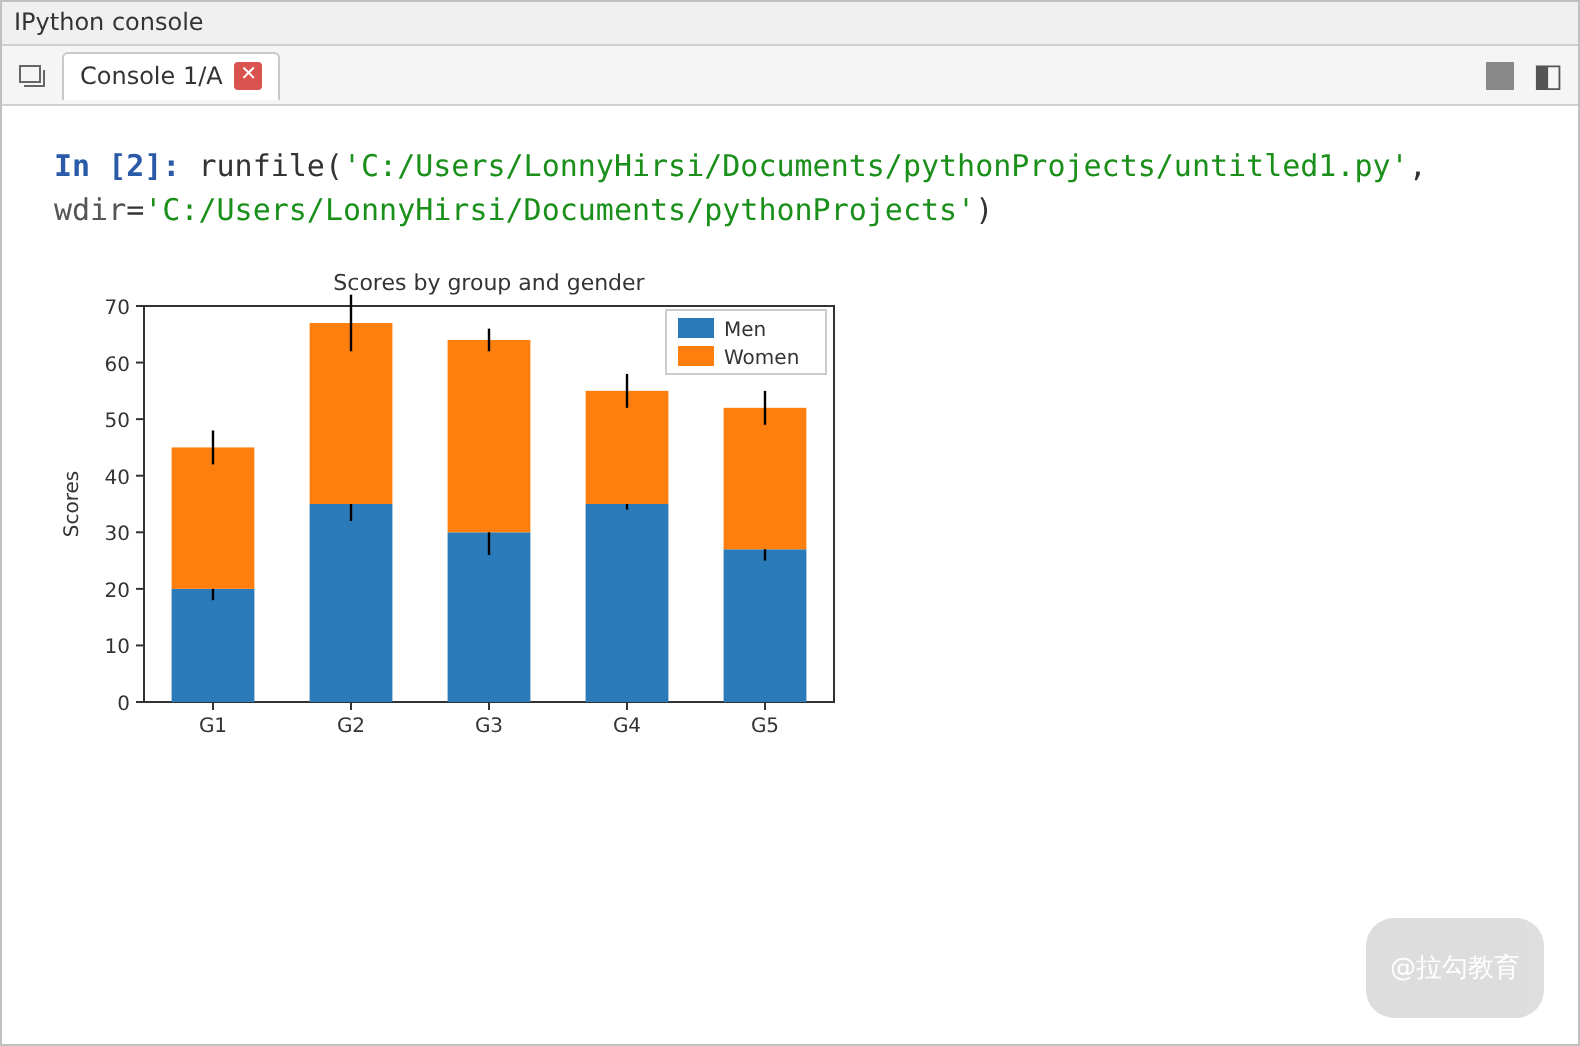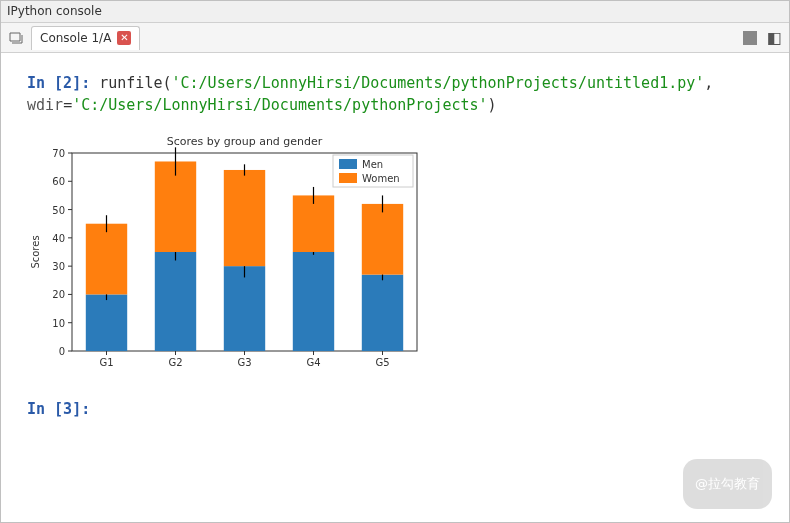--- a/index.html
+++ b/index.html
@@ -104,17 +104,16 @@
           <text x="355.5" y="235" text-anchor="middle" font-size="10">G5</text>
           <text x="217.5" y="14" text-anchor="middle" font-size="11">Scores by group and gender</text>
           <rect x="306" y="24" width="80" height="32" fill="#fff" stroke="#ccc"></rect>
           <rect x="312" y="28" width="18" height="10" fill="#2b7bba"></rect>
           <text x="335" y="37" font-size="10">Men</text>
           <rect x="312" y="42" width="18" height="10" fill="#ff7f0e"></rect>
           <text x="335" y="51" font-size="10">Women</text>
         </svg>
     </div>
 
-    <div class="line"><span class="prompt-label">In [3]:</span> </div>
   </div>
 </div>
 
 <div class="watermark">@拉勾教育</div>
 
 </body></html>

